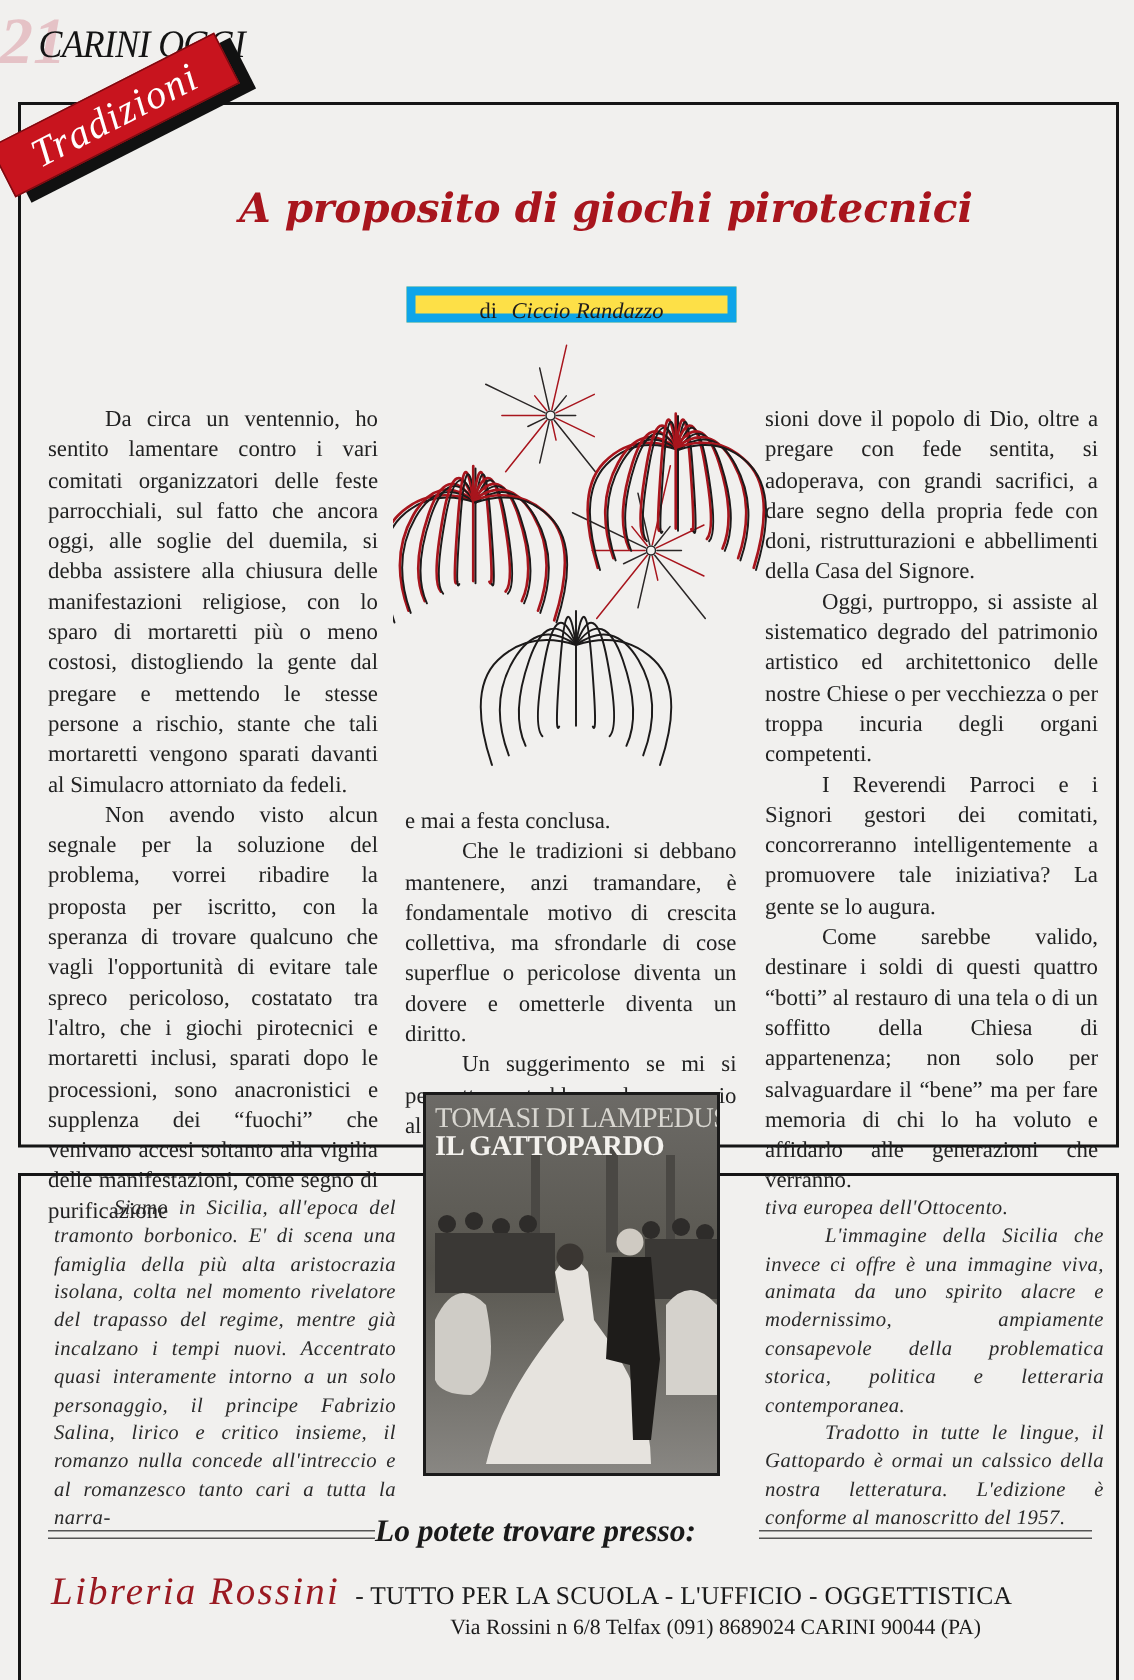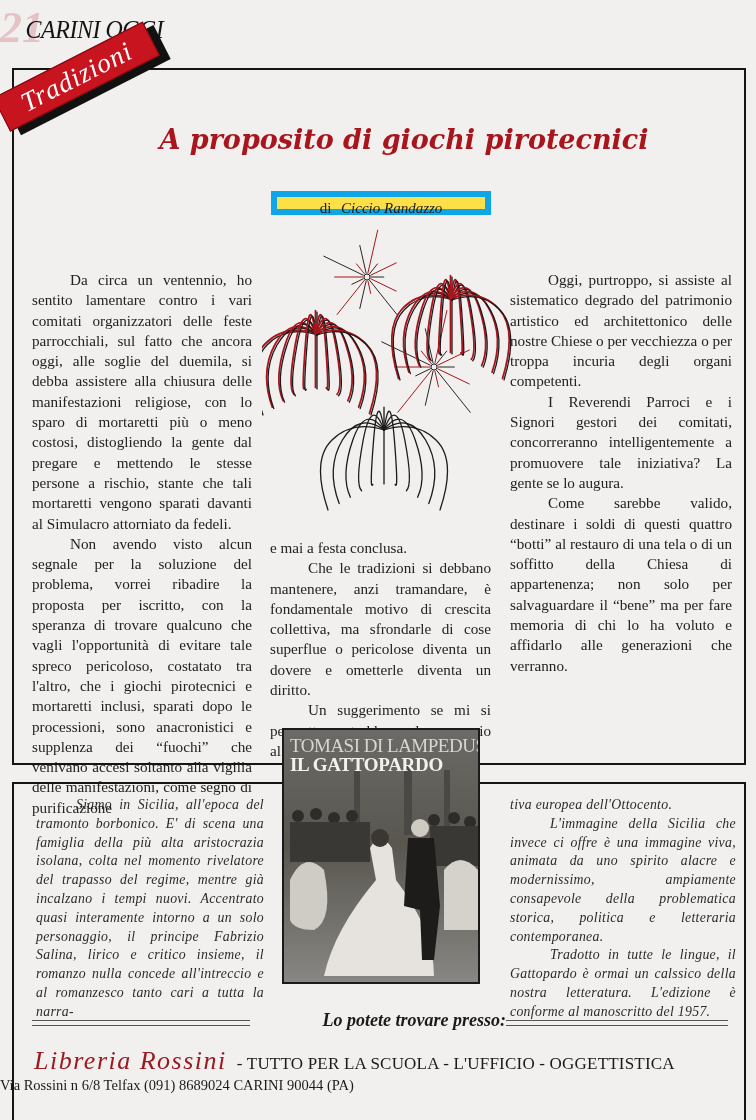--- a/index.html
+++ b/index.html
@@ -96,33 +96,33 @@
     color:#f4f2ee; font-weight:bold; letter-spacing:-0.3px; white-space:nowrap;
   }
 
   .rule-left, .rule-right {
     position:absolute; top:1020px; height:4px;
     border-top:1px solid #555; border-bottom:1px solid #555;
   }
   .rule-left { left:32px; width:218px; }
   .rule-right { left:506px; width:222px; }
   .find-label {
-    position:absolute; left:250px; top:1009px; width:256px; text-align:right;
-    font-style:italic; font-weight:bold; font-size:18px; line-height:22px; color:#1a1a1a;
+    position:absolute; left:250px; top:1009px; width:256px; text-align:left;
+    font-style:italic; font-weight:bold; font-size:21px; line-height:22px; color:#1a1a1a;
   }
   .shop-line {
     position:absolute; left:34px; top:1046px; width:700px; white-space:nowrap;
   }
   .shop-name {
     font-family:"Liberation Serif", serif; font-style:italic;
     color:#9a1a22; font-size:26px; letter-spacing:1.5px; vertical-align:baseline;
   }
   .shop-tagline { font-size:17px; color:#1a1a1a; margin-left:6px; letter-spacing:.2px; }
   .address {
-    position:absolute; left:0; top:1077px; width:654px; text-align:left;
+    position:absolute; left:0; top:1077px; width:654px; text-align:right;
     font-size:14.5px; color:#1a1a1a;
   }
 </style>
 </head>
 <body>
 
 <div class="masthead">
   <div class="issue">21</div>
   <div class="name">CARINI OGGI</div>
 </div>
@@ -232,20 +232,21 @@
 <div class="col col-1">
   <p>Da circa un ventennio, ho sentito lamentare contro i vari comitati organizzatori delle feste parrocchiali, sul fatto che ancora oggi, alle soglie del duemila, si debba assistere alla chiusura delle manifestazioni religiose, con lo sparo di mortaretti più o meno costosi, distogliendo la gente dal pregare e mettendo le stesse persone a rischio, stante che tali mortaretti vengono sparati davanti al Simulacro attorniato da fedeli.</p>
   <p>Non avendo visto alcun segnale per la soluzione del problema, vorrei ribadire la proposta per iscritto, con la speranza di trovare qualcuno che vagli l'opportunità di evitare tale spreco pericoloso, costatato tra l'altro, che i giochi pirotecnici e mortaretti inclusi, sparati dopo le processioni, sono anacronistici e supplenza dei “fuochi” che venivano accesi soltanto alla vigilia delle manifestazioni, come segno di purificazione</p>
 </div>
 <div class="col col-2">
   <p class="noindent">e mai a festa conclusa.</p>
   <p>Che le tradizioni si debbano mantenere, anzi tramandare, è fondamentale motivo di crescita collettiva, ma sfrondarle di cose superflue o pericolose diventa un dovere e ometterle diventa un diritto.</p>
   <p>Un suggerimento se mi si permette, potrebbe andare proprio al recupero originale delle proces-</p>
 </div>
 <div class="col col-3">
+  <p class="noindent">sioni dove il popolo di Dio, oltre a pregare con fede sentita, si adoperava, con grandi sacrifici, a dare segno della propria fede con doni, ristrutturazioni e abbellimenti della Casa del Signore.</p>
   <p>Oggi, purtroppo, si assiste al sistematico degrado del patrimonio artistico ed architettonico delle nostre Chiese o per vecchiezza o per troppa incuria degli organi competenti.</p>
   <p>I Reverendi Parroci e i Signori gestori dei comitati, concorreranno intelligentemente a promuovere tale iniziativa? La gente se lo augura.</p>
   <p>Come sarebbe valido, destinare i soldi di questi quattro “botti” al restauro di una tela o di un soffitto della Chiesa di appartenenza; non solo per salvaguardare il “bene” ma per fare memoria di chi lo ha voluto e affidarlo alle generazioni che verranno.</p>
 </div>
 
 <div class="box-book"></div>
 
 <div class="book-col book-col-1">
   <p>Siamo in Sicilia, all'epoca del tramonto borbonico. E' di scena una famiglia della più alta aristocrazia isolana, colta nel momento rivelatore del trapasso del regime, mentre già incalzano i tempi nuovi. Accentrato quasi interamente intorno a un solo personaggio, il principe Fabrizio Salina, lirico e critico insieme, il romanzo nulla concede all'intreccio e al romanzesco tanto cari a tutta la narra-</p>
 </div>

